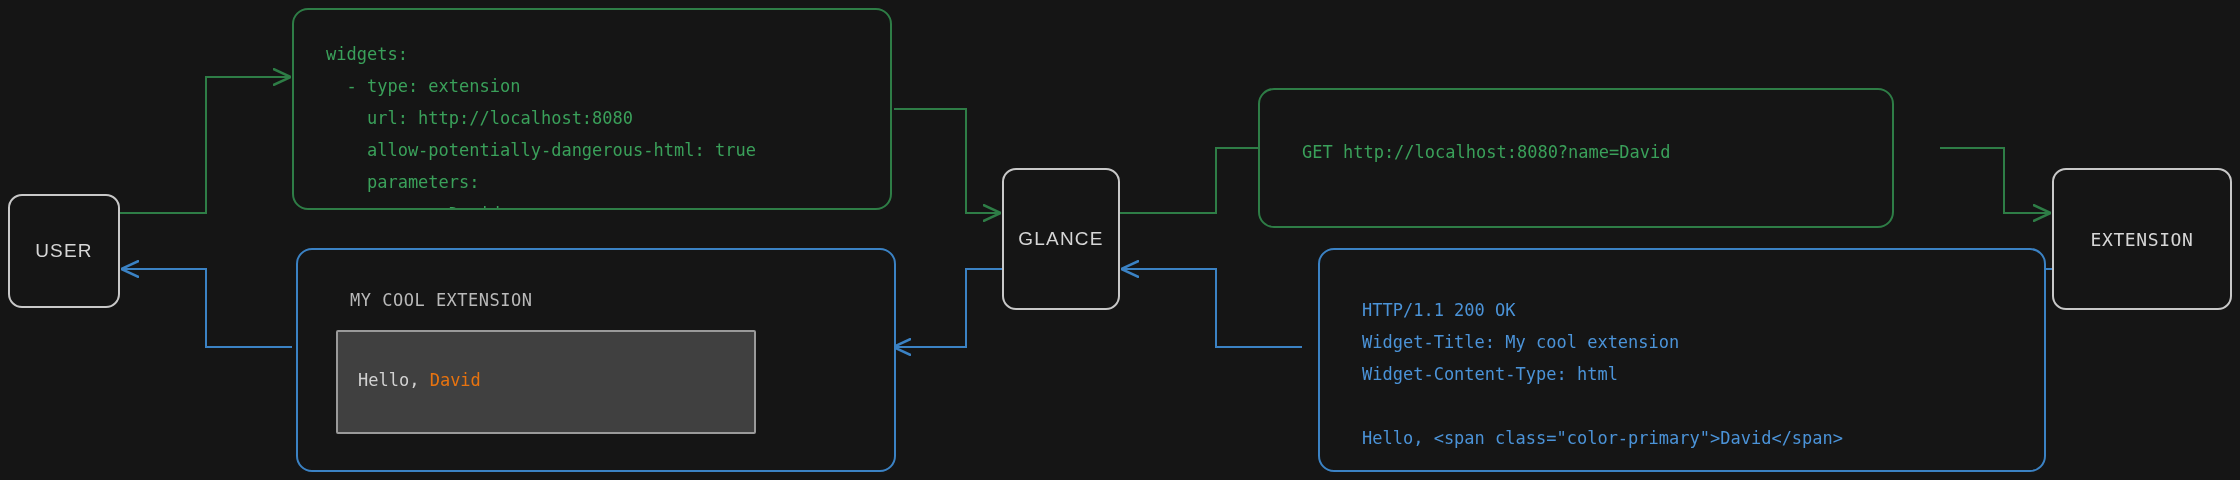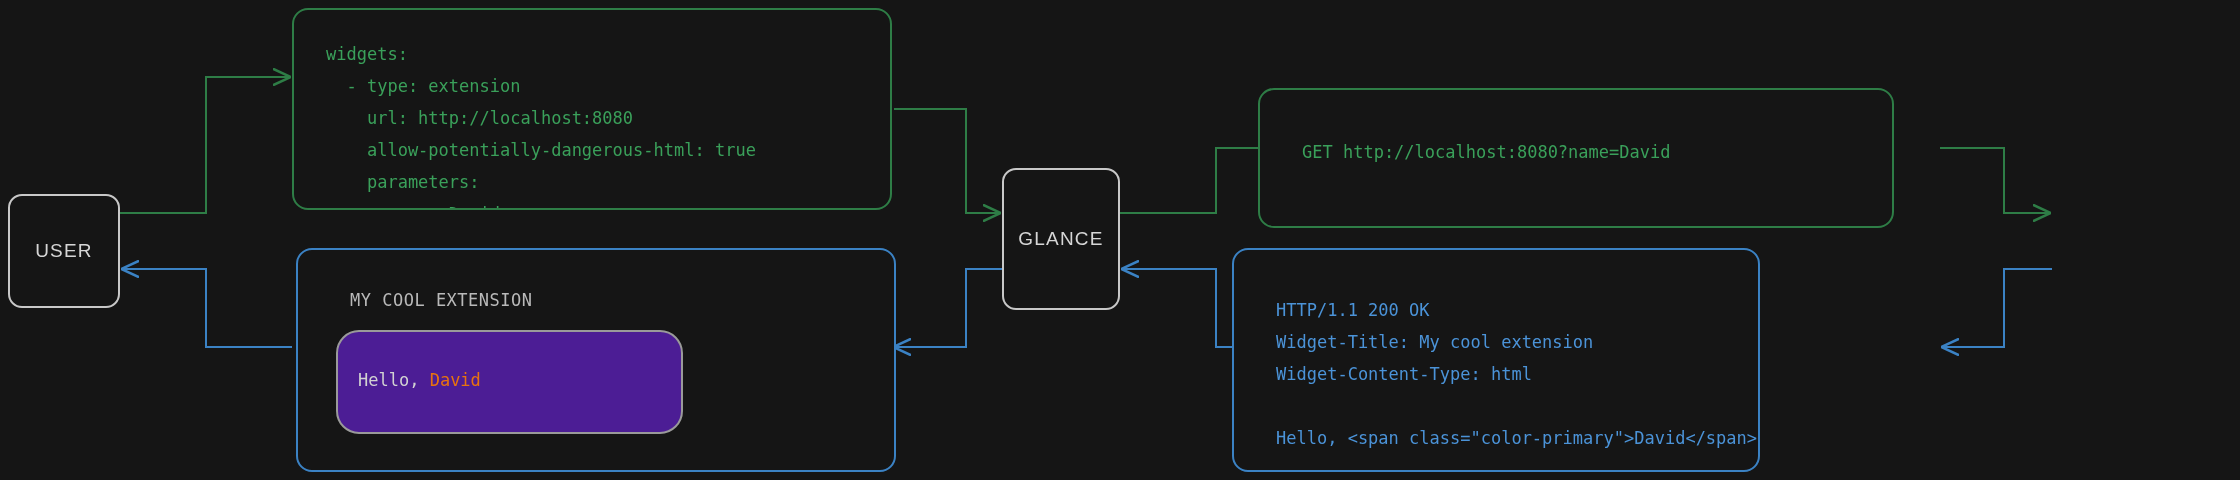--- a/index.html
+++ b/index.html
@@ -75,44 +75,44 @@
   }
   .code.green { color: #3aa05a; }
   .code.blue  { color: #4b93d8; }
 
   #panel-config   { left: 292px;  top: 8px;   width: 600px; height: 202px; }
   #panel-config .code { position: absolute; left: 32px; top: 28px; }
 
   #panel-request  { left: 1258px; top: 88px;  width: 636px; height: 140px; }
   #panel-request .code { position: absolute; left: 42px; top: 46px; }
 
-  #panel-response { left: 1232px; top: 248px; width: 528px; height: 224px; padding-left: 40px; }
+  #panel-response { left: 1318px; top: 248px; width: 728px; height: 224px; padding-left: 40px; }
   #panel-response .code { position: absolute; left: 42px; top: 44px; }
 
   #panel-widget   { left: 296px;  top: 248px; width: 600px; height: 224px; }
 
   .widget-title {
     position: absolute;
     left: 52px;
     top: 40px;
     font-family: "DejaVu Sans Mono", "Liberation Mono", monospace;
     font-size: 17px;
     letter-spacing: 0.5px;
     color: #b9b9b9;
   }
   .widget-card {
     position: absolute;
     left: 38px;
     top: 80px;
-    width: 347px;
+    width: 420px;
     height: 104px;
     box-sizing: border-box;
     border: 2px solid #9a9a9a;
-    border-radius: 23px;
-    background: #4c1d95;
+    border-radius: 2px;
+    background: #404040;
   }
   .widget-card-text {
     position: absolute;
     left: 20px;
     top: 38px;
     font-family: "DejaVu Sans Mono", "Liberation Mono", monospace;
     font-size: 17px;
     color: #d2d2d2;
     white-space: pre;
   }
@@ -154,20 +154,23 @@
   </svg>
 
   <div class="node sans" id="node-glance">
     <span class="node-label">GLANCE</span>
   </div>
 
   <div class="node sans" id="node-user">
     <span class="node-label">USER</span>
   </div>
 
+  <div class="node mono" id="node-extension">
+    <span class="node-label">EXTENSION</span>
+  </div>
 
   <div class="panel green" id="panel-config">
     <pre class="code green">widgets:
   - type: extension
     url: http://localhost:8080
     allow-potentially-dangerous-html: true
     parameters:
       name: David</pre>
   </div>
 

